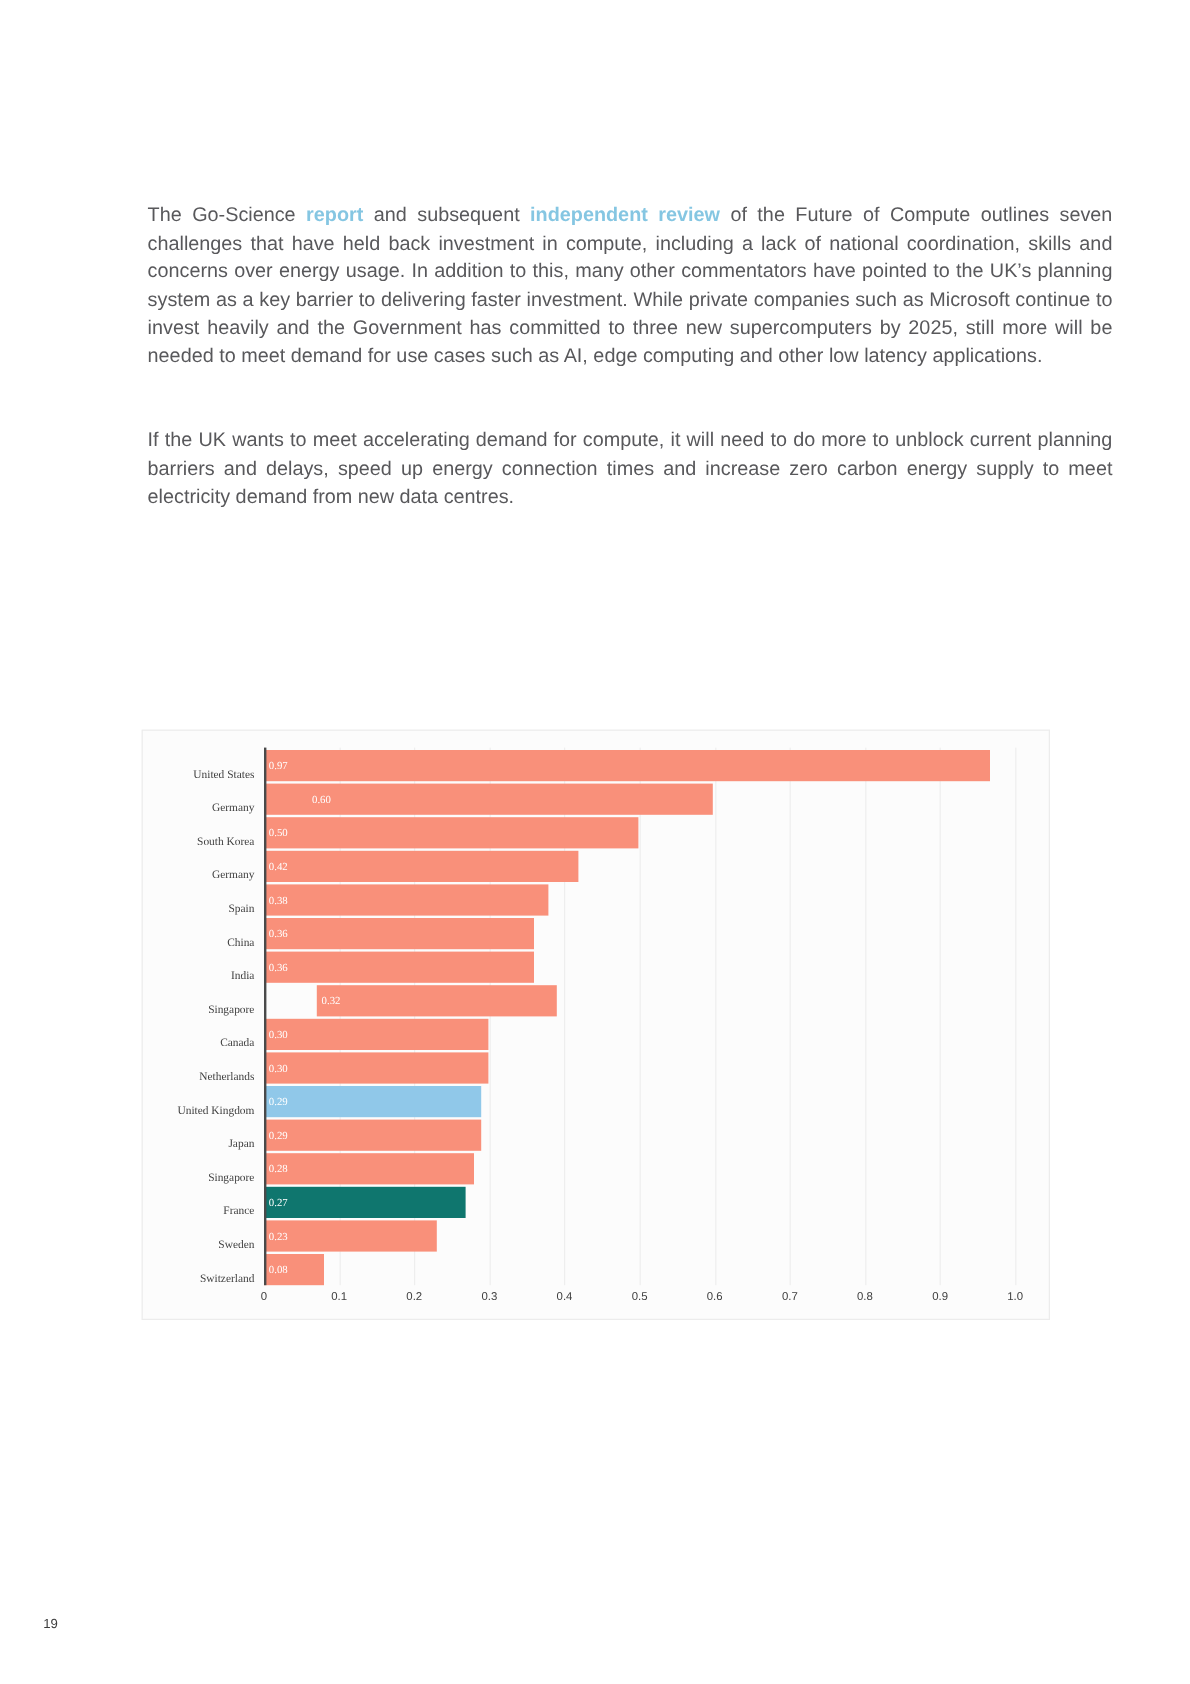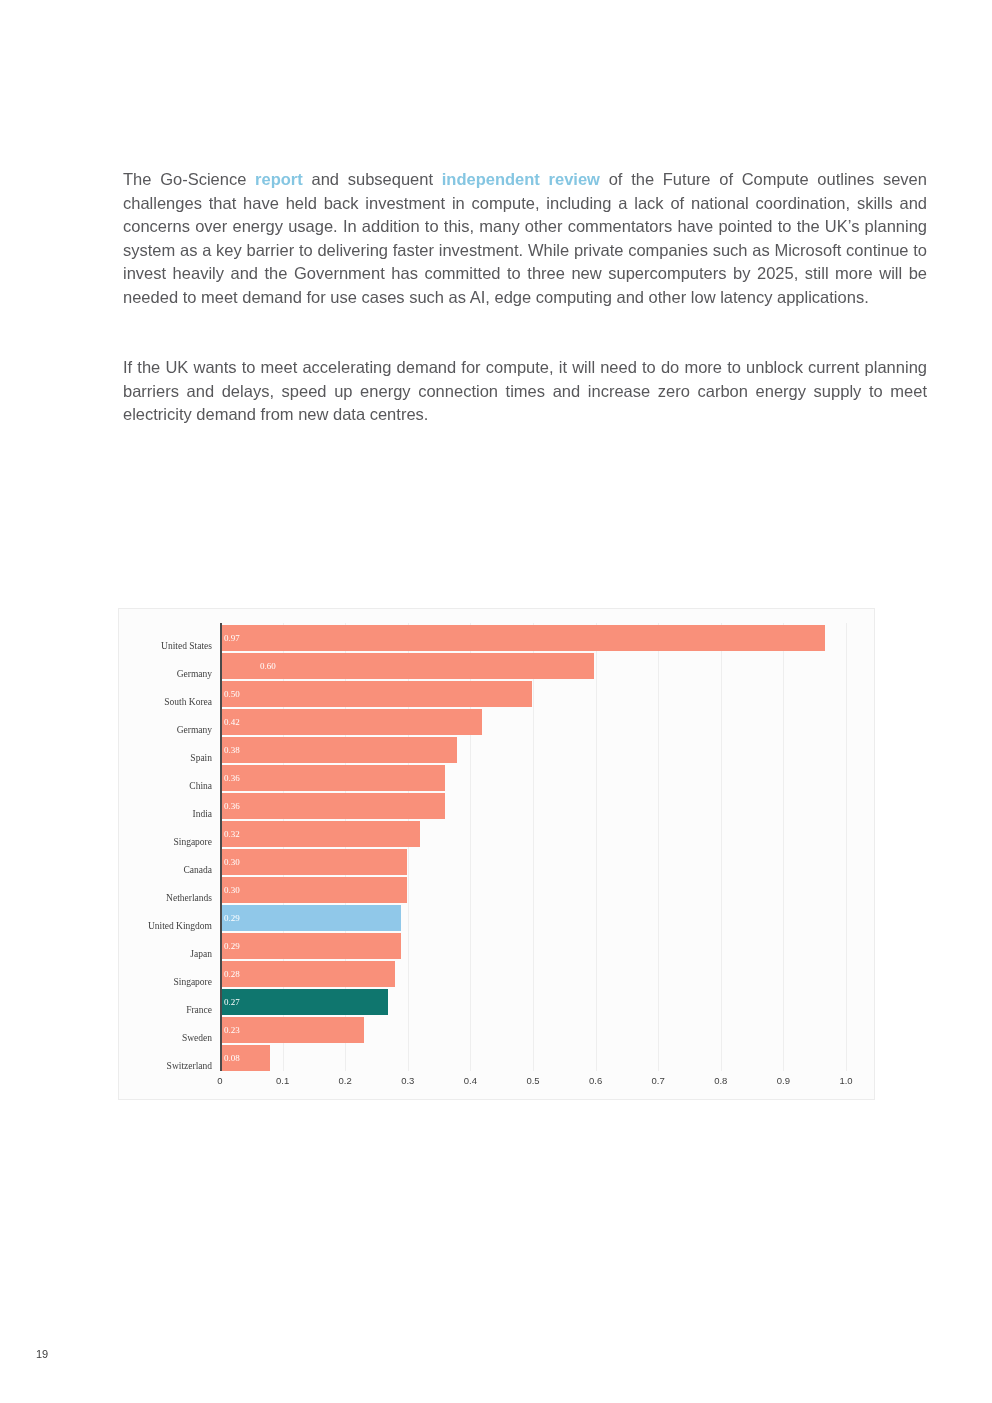--- a/index.html
+++ b/index.html
@@ -211,21 +211,21 @@
             <div class="row-label">India</div>
             <div class="row-track">
               <div class="bar" style="width: 36%; background: rgb(249, 144, 122);">
                 <span class="bar-value" style="color: rgb(255, 255, 255);">0.36</span>
               </div>
             </div>
           </div>
           <div class="chart-row">
             <div class="row-label">Singapore</div>
             <div class="row-track">
-              <div class="bar" style="width: 32%; background: rgb(249, 144, 122);">
+              <div class="bar" style="width: 32%; background: rgb(249, 144, 122); margin-left: 44px;">
                 <span class="bar-value" style="color: rgb(255, 255, 255);">0.32</span>
               </div>
             </div>
           </div>
           <div class="chart-row">
             <div class="row-label">Canada</div>
             <div class="row-track">
               <div class="bar" style="width: 30%; background: rgb(249, 144, 122);">
                 <span class="bar-value" style="color: rgb(255, 255, 255);">0.30</span>
               </div>

